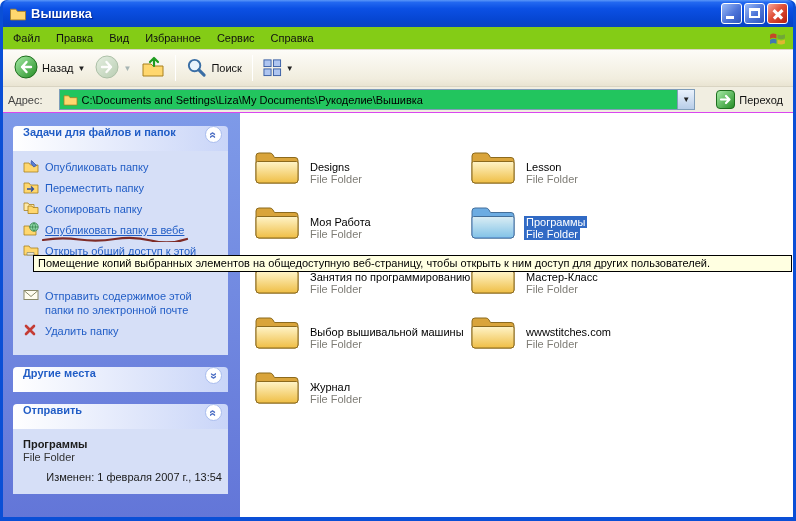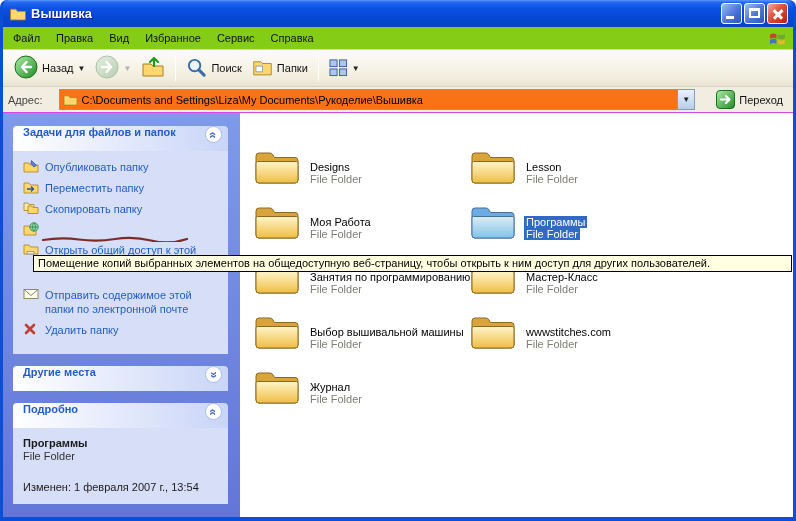--- a/index.html
+++ b/index.html
@@ -39,21 +39,21 @@
   .tb-btn { display:flex; align-items:center; gap:4px; padding:3px 5px; border-radius:3px; cursor:pointer; color:#111; }
   .caret { font-size:8px; color:#222; }
   .caret.dis { color:#9aa; }
   .tb-sep { width:1px; height:26px; background:#CFC9B4; border-right:1px solid #fff; margin:0 5px; }
   .tb-btn.disabled { opacity:.85; cursor:default; }
 
   
   .addressbar { height:26px; display:flex; align-items:center; gap:16px; padding:0 5px;
                 background:#F1EEE1; border-bottom:1px solid #d946ef; }
   .addr-label { color:#444; }
-  .addr-combo { flex:1; height:21px; background:#f97316; border:1px solid #7F9DB9;
+  .addr-combo { flex:1; height:21px; background:#22c55e; border:1px solid #7F9DB9;
                 display:flex; align-items:center; padding-left:3px; }
   .addr-ficon { width:15px; display:inline-flex; margin-right:4px; }
   .addr-text { flex:1; color:#000; white-space:nowrap; overflow:hidden; }
   .addr-drop { width:17px; height:19px; background:linear-gradient(180deg,#EAF2FC,#B8CDE8);
                border-left:1px solid #7F9DB9; display:flex; align-items:center; justify-content:center;
                font-size:8px; color:#222; cursor:pointer; }
   .go-btn { display:flex; align-items:center; gap:4px; padding:2px 5px; cursor:pointer; color:#111; }
   .go-icon { display:inline-flex; }
 
   
@@ -74,21 +74,21 @@
   .task-item { display:flex; gap:6px; margin-bottom:7px; color:#215DC6; cursor:pointer; line-height:14px; }
   .task-item .ticon { width:16px; flex:0 0 16px; display:inline-flex; margin-top:-1px; }
   .task-item.hovered { position:relative; }
   .task-item.hovered .tlabel { text-decoration:underline; }
   .task-item.clipped { margin-bottom:31px; }
   .task-item.clipped .tlabel { white-space:nowrap; overflow:hidden; }
   .scribble { position:absolute; left:18px; top:13px; }
   .details-body { color:#1b1b1b; line-height:13px; }
   .d-name { font-weight:bold; display:block; }
   .d-type { display:block; color:#333; }
-  .d-mod  { display:block; margin-top:18px; }
+  .d-mod  { display:block; margin-top:7px;text-align:right; }
 
   .filearea { flex:1; background:#fff; display:grid; grid-template-columns:216px 216px;
               grid-auto-rows:55px; padding:17px 0 0 14px; align-content:start; }
   .tile { display:flex; gap:8px; align-items:flex-end; cursor:pointer; }
   .tile-icon { width:46px; flex:0 0 46px; display:inline-flex; }
   .tile-text { margin-top:3px; white-space:nowrap; }
   .tile-name { display:block; color:#000; padding:0 2px; width:max-content; }
   .tile-type { display:block; color:#7F7D76; padding:0 2px; width:max-content; }
   .tile.selected .tile-name, .tile.selected .tile-type { background:#316AC5; color:#fff; }
   .tile.selected .tile-icon svg { filter:hue-rotate(165deg) saturate(.75) brightness(.97); }
@@ -201,29 +201,20 @@
       <div class="tb-sep"></div>
       <div class="tb-btn">
         <span>
           <svg width="21" height="21" viewBox="0 0 22 22">
             <circle cx="9" cy="9" r="6" fill="#EAF3FC" stroke="#3A6EA5" stroke-width="2"></circle>
             <line x1="13.5" y1="13.5" x2="19" y2="19" stroke="#3A6EA5" stroke-width="3.2" stroke-linecap="round"></line>
           </svg>
         </span>
         <span>Поиск</span>
       </div>
-      <div class="tb-btn">
-        <span>
-          <svg width="21" height="20" viewBox="0 0 24 22">
-            <path d="M2 5 h8 l2 2 h10 v13 H2 z" fill="#FFD76E" stroke="#A8801F"></path>
-            <rect x="4.5" y="10" width="7.5" height="6.5" fill="#fff" stroke="#7F9DB9"></rect>
-          </svg>
-        </span>
-        <span>Папки</span>
-      </div>
       <div class="tb-sep"></div>
       <div class="tb-btn">
         <span>
           <svg width="19" height="19" viewBox="0 0 20 20">
             <rect x="1" y="2" width="7.5" height="7" fill="#AEC5F0" stroke="#3A5FA5"></rect>
             <rect x="11" y="2" width="7.5" height="7" fill="#AEC5F0" stroke="#3A5FA5"></rect>
             <rect x="1" y="11.5" width="7.5" height="7" fill="#AEC5F0" stroke="#3A5FA5"></rect>
             <rect x="11" y="11.5" width="7.5" height="7" fill="#AEC5F0" stroke="#3A5FA5"></rect>
           </svg>
         </span>
@@ -293,20 +284,21 @@
               <span class="tlabel">Скопировать папку</span>
             </div>
             <div class="task-item hovered">
               <span class="ticon">
                 <svg width="16" height="14" viewBox="0 0 16 14">
                   <path d="M1 4 h5 l1.5 2 H13 v7 H1 z" fill="#FFD76E" stroke="#A8801F" stroke-width="0.8"></path>
                   <circle cx="11" cy="5" r="4.2" fill="#8FD9A8" stroke="#2E7D46" stroke-width="0.8"></circle>
                   <path d="M6.8 5 h8.4 M11 0.8 c-2 2.4 -2 6 0 8.4 M11 0.8 c2 2.4 2 6 0 8.4" stroke="#2E7D46" stroke-width="0.7" fill="none"></path>
                 </svg>
               </span>
+              <span class="tlabel">Опубликовать папку в вебе</span>
               <svg class="scribble" width="148" height="6" viewBox="0 0 148 6">
                 <path d="M2 4 Q 20 1 38 3.5 T 74 3 T 110 4.5 T 146 3" stroke="#7E2B26" stroke-width="2.2" fill="none" stroke-linecap="round"></path>
               </svg>
             </div>
             <div class="task-item clipped">
               <span class="ticon">
                 <svg width="16" height="14" viewBox="0 0 16 14">
                   <path d="M1 3 h5 l1.5 2 H15 v7 H1 z" fill="#FFD76E" stroke="#A8801F" stroke-width="0.8"></path>
                   <path d="M4 9.5 h7 v2.5 H4 z" fill="#E9E5D8" stroke="#8A8A6A" stroke-width="0.7"></path>
                 </svg>
@@ -337,21 +329,21 @@
           <div class="section-header">
             <span>Другие места</span>
             <span class="chev">
                 <i class="down">«</i>
               </span>
           </div>
         </div>
 
         <div class="section">
           <div class="section-header">
-            <span>Подробно</span>
+            <span>Отправить</span>
             <span class="chev">
                 <i class="up">«</i>
               </span>
           </div>
           <div class="section-body details-body">
             <span class="d-name">Программы</span>
             <span class="d-type">File Folder</span>
             <span class="d-mod">Изменен: 1 февраля 2007 г., 13:54</span>
           </div>
         </div>

